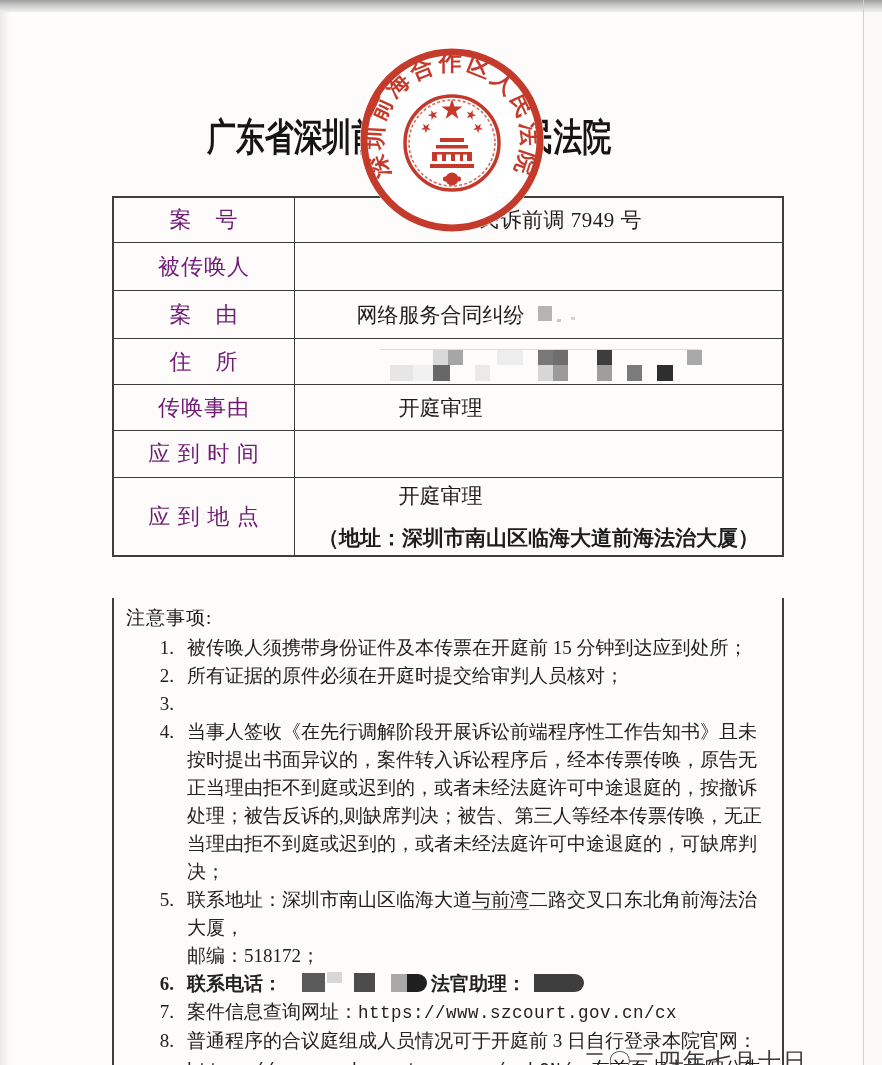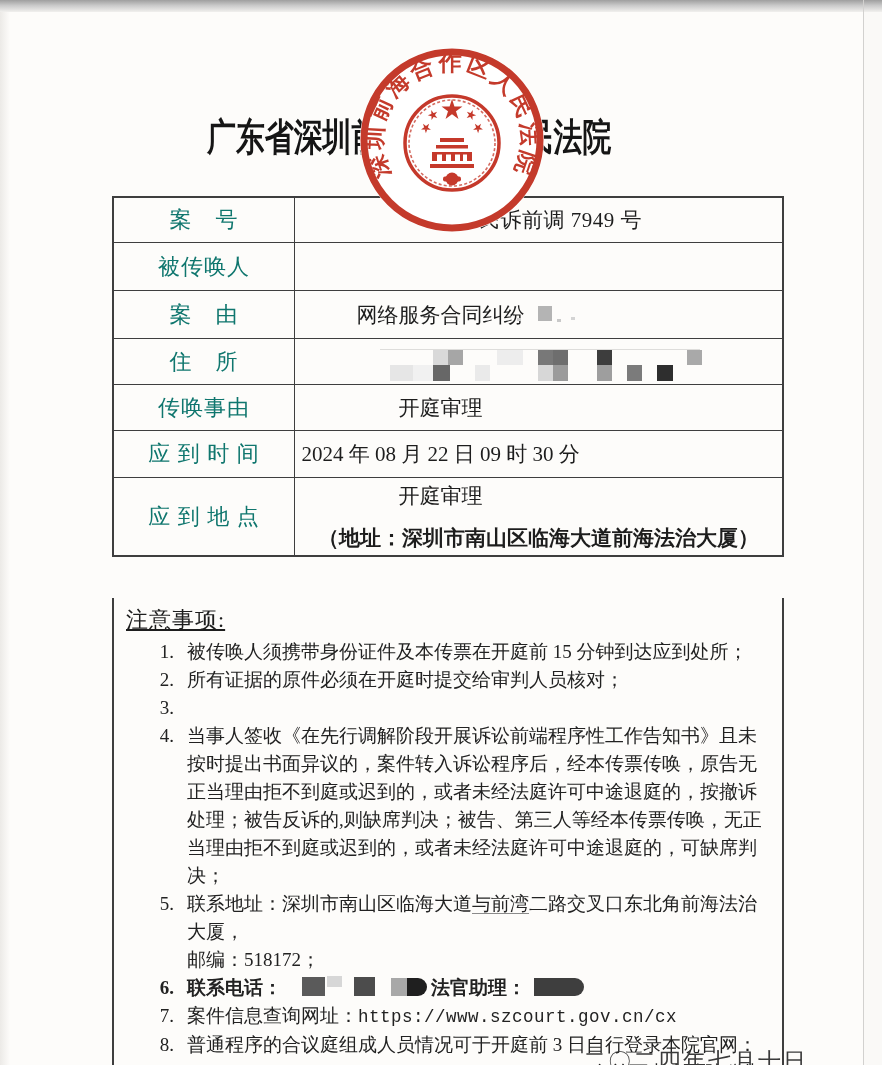--- a/index.html
+++ b/index.html
@@ -32,21 +32,21 @@
   
   .doc-table{
     position:absolute;left:112px;top:196px;width:672px;
     border:2px solid #3e3e3e;box-sizing:border-box;z-index:2;background:transparent;
   }
   .t-row{display:flex;border-bottom:1.5px solid #3e3e3e;box-sizing:border-box;}
   .t-row:last-child{border-bottom:none;}
   .t-label{
     width:181px;flex:none;border-right:1.5px solid #3e3e3e;box-sizing:border-box;
     display:flex;align-items:center;justify-content:center;
-    font-size:22px;letter-spacing:1px;color:#0f766e;
+    font-size:22px;letter-spacing:1px;color:#701a75;
   }
   .t-value{
     flex:1;position:relative;display:flex;flex-direction:column;justify-content:center;
     font-size:21px;color:#1d1d1d;
   }
   .v-center{text-align:center;padding-right:196px;}
   .v-caseno{padding-left:184px;text-align:left;letter-spacing:0.5px;}
   .v-sub{font-weight:700;font-size:21px;text-align:center;margin-top:14px;}
   .h45{height:45px}.h48{height:48px}.h46{height:46px}.h47{height:47px}.h77{height:77px}
 
@@ -54,21 +54,21 @@
   .mosaic{position:absolute;z-index:3;}
   .mosaic span{position:absolute;display:block;}
   .mosaic .hairline{height:1px;background:#dedddb;}
 
   
   .notes{
     position:absolute;left:112px;top:598px;width:672px;height:467px;
     border:2px solid #3e3e3e;border-top:none;border-bottom:none;box-sizing:border-box;
     z-index:2;
   }
-  .notes-heading{font-size:22px;margin:7px 0 0 12px;color:#1d1d1d;letter-spacing:1px;text-decoration:underline;}
+  .notes-heading{font-size:19px;margin:7px 0 0 12px;color:#1d1d1d;letter-spacing:1px;}
   ol.notes-list{list-style:none;margin:3px 0 0 0;padding:0;}
   ol.notes-list li{display:flex;font-size:19px;line-height:28px;color:#222;}
   li .num{flex:none;width:60px;text-align:right;}
   li .seg-wrap{flex:1;padding-right:10px;margin-left:13px;}
   li.bold, li.bold .num{font-weight:700;}
   .seg-b{font-weight:400;text-align:right;}
   .seg-u{text-decoration:underline;text-underline-offset:3px;text-decoration-color:#8b8b8b;}
   .seg-mono{font-family:"Liberation Mono","DejaVu Sans Mono",monospace;font-size:17.5px;letter-spacing:0.5px;margin-top:8px;}
   .seg-redact{display:inline-block;vertical-align:-2px;}
   .seg-redact.rnd{border-radius:0 9px 9px 0;}
@@ -136,21 +136,20 @@
     <div class="t-row h46">
       <div class="t-label">住　所</div>
       <div class="t-value"></div>
     </div>
     <div class="t-row h46">
       <div class="t-label">传唤事由</div>
       <div class="t-value v-center">开庭审理</div>
     </div>
     <div class="t-row h47">
       <div class="t-label">应 到 时 间</div>
-      <div class="t-value v-center">2024 年 08 月 22 日 09 时 30 分</div>
     </div>
     <div class="t-row h77">
       <div class="t-label">应 到 地 点</div>
       <div class="t-value">
         <div class="v-center">开庭审理</div>
         <div class="v-sub">（地址：深圳市南山区临海大道前海法治大厦）</div>
       </div>
     </div>
   </div>
 

